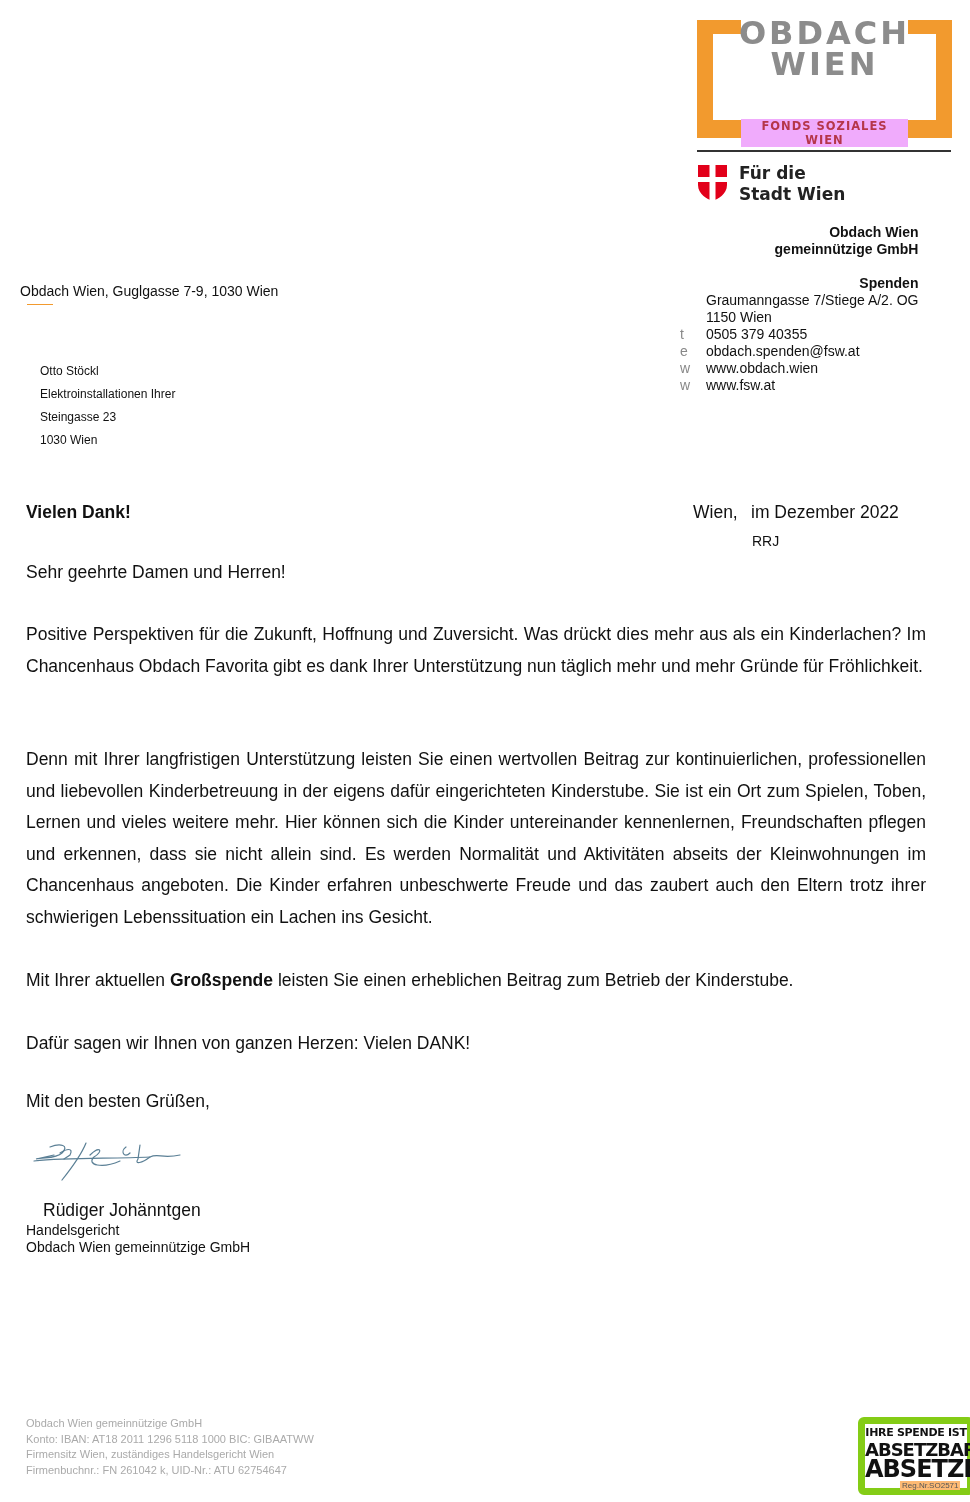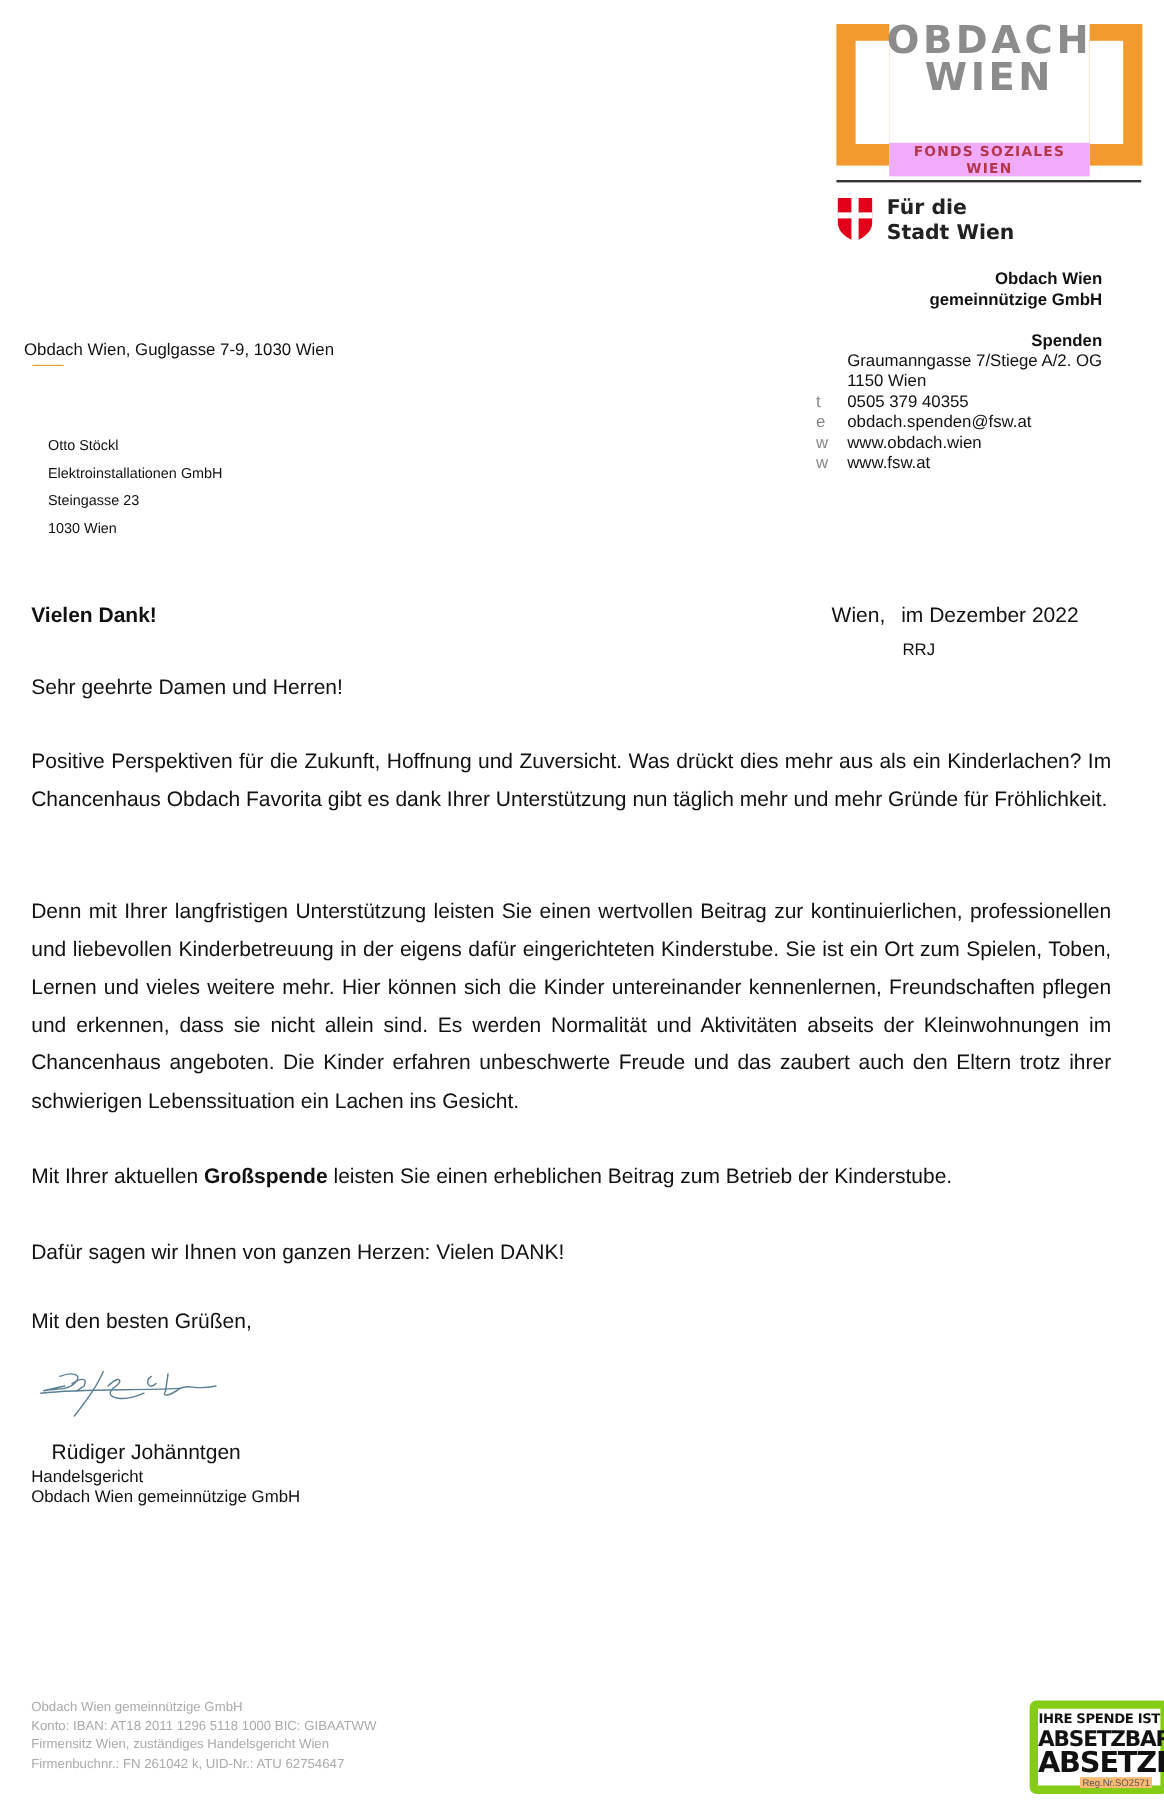--- a/index.html
+++ b/index.html
@@ -115,21 +115,21 @@
     <span class="contact-key">w</span>
     <span>www.fsw.at</span>
   </div>
 </div>
 
 <div class="abs return">Obdach Wien, Guglgasse 7-9, 1030 Wien</div>
 <div class="abs return-line"></div>
 
 <div class="abs recipient">
   <div>Otto Stöckl</div>
-  <div>Elektroinstallationen GmbH</div>
+  <div>Elektroinstallationen Ihrer</div>
   <div>Steingasse 23</div>
   <div>1030 Wien</div>
 </div>
 
 <div class="abs subject">Vielen Dank!</div>
 <div class="abs dateline">
   <span class="date-place">Wien,</span><span>im Dezember 2022</span>
 </div>
 <div class="abs ref">RRJ</div>
 

